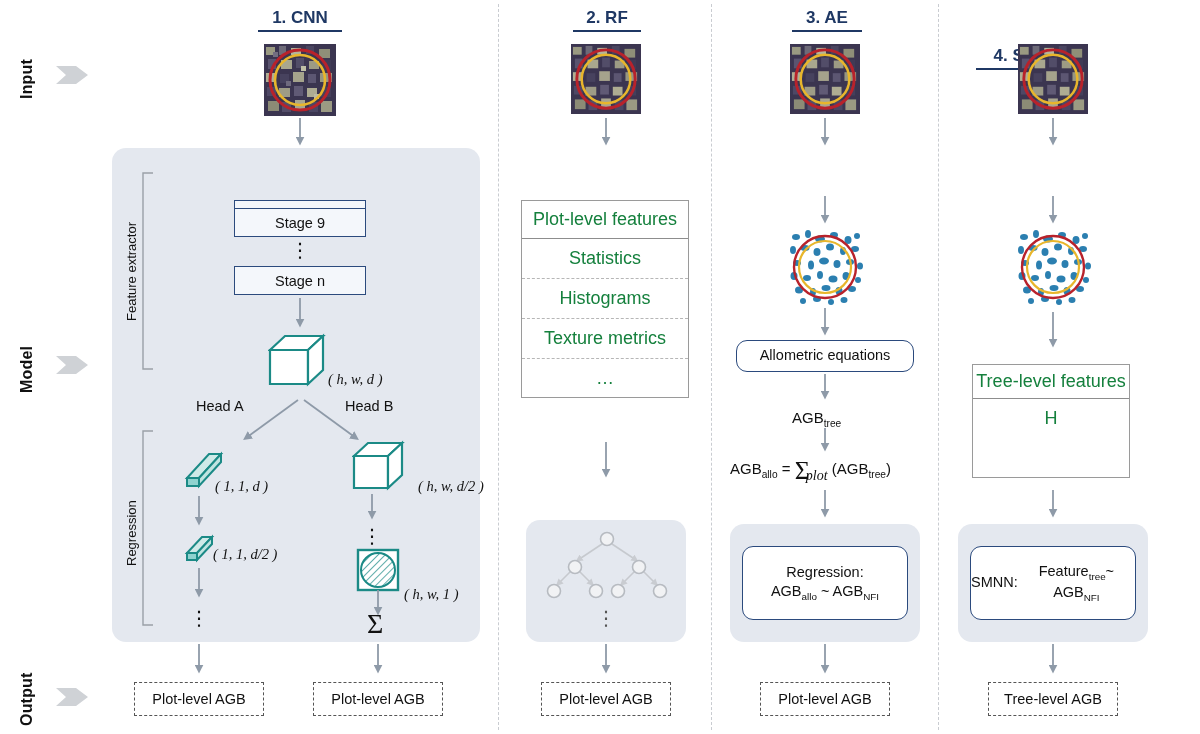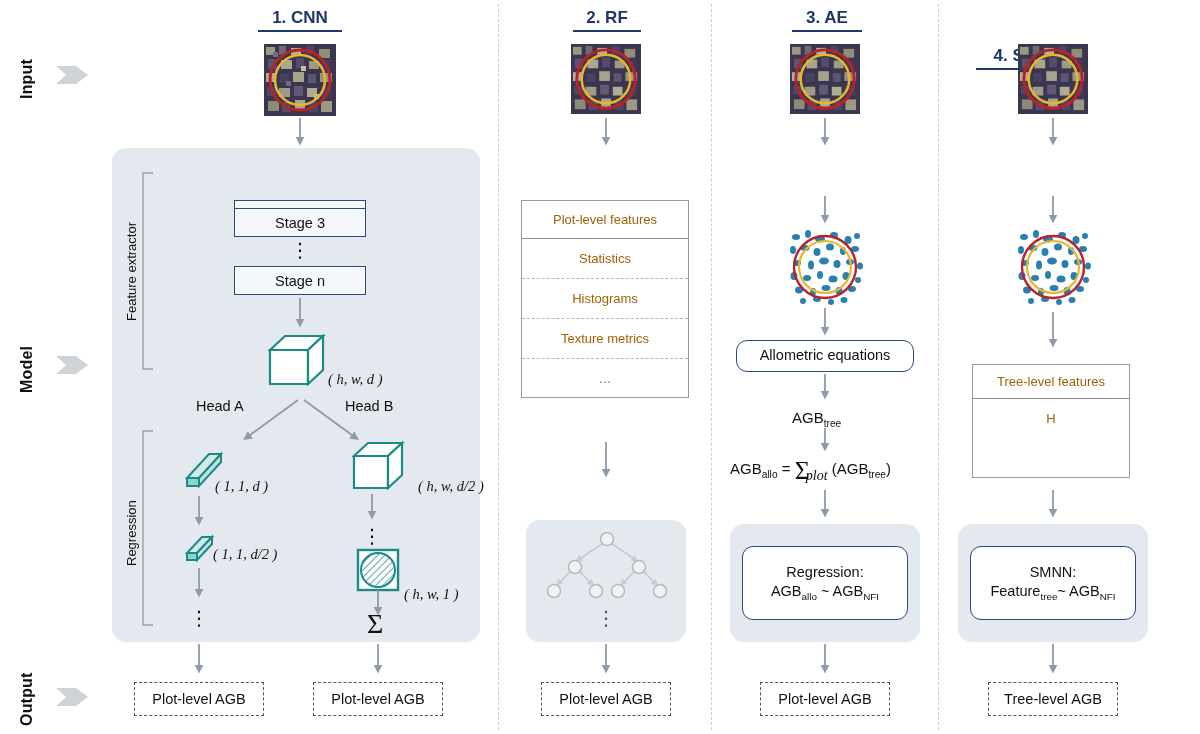--- a/index.html
+++ b/index.html
@@ -72,21 +72,21 @@
   }
 
   
   .feat-table {
     position: absolute;
     border: 1.1px solid #9a9a9a;
     background: #fff;
   }
   .feat-row {
     display: flex; align-items: center; justify-content: center;
-    font-size: 13px; color: #a16207;
+    font-size: 18px; color: #15803d;
     border-bottom: 1.1px dashed #b6b6b6;
   }
   .feat-row.head { border-bottom: 1.1px solid #8d8d8d; }
   .feat-row.last { border-bottom: none; }
 
   
   .out-box {
     position: absolute;
     border: 1.6px dashed #555;
     background: #fff;
@@ -201,21 +201,21 @@
   </svg>
 
   <div class="panel" style="left:112px; top:148px; width:368px; height:494px;"></div>
 
   <svg class="abs" style="left:140px; top:172px;" width="14" height="198">
     <path d="M13 1 L3 1 L3 197 L13 197" fill="none" stroke="#9aa0a8" stroke-width="1.4"></path>
   </svg>
   <div class="bracket-label" style="left:124px; top:192px; height:160px;">Feature extractor</div>
 
   <div class="stage-box" style="left:234px; top:172px; width:132px; height:29px;margin-top:28px;">Stage 1</div>
-  <div class="stage-box" style="left:234px; top:208px; width:132px; height:29px;">Stage 3</div>
+  <div class="stage-box" style="left:234px; top:208px; width:132px; height:29px;">Stage 9</div>
   <div class="vdots" style="left:284px; top:240px; width:32px;">⋮</div>
   <div class="stage-box" style="left:234px; top:266px; width:132px; height:29px;">Stage n</div>
 
   <svg class="arrow" style="left:292px; top:298px;" width="16" height="34">
     <line x1="8" y1="0" x2="8" y2="26" stroke="#8e9aa8" stroke-width="1.8" marker-end="url(#ah)"></line>
   </svg>
 
   <svg class="abs" style="left:268px; top:332px;" width="62" height="56" viewBox="0 0 62 56">
     <polygon points="2,18 40,18 40,52 2,52" fill="#fff" stroke="#1b8a86" stroke-width="2.2"></polygon>
     <polygon points="2,18 17,4 55,4 40,18" fill="#fff" stroke="#1b8a86" stroke-width="2.2"></polygon>
@@ -585,21 +585,21 @@
   <div class="feat-table" style="left:972px; top:364px; width:158px; height:114px;">
     <div class="feat-row head" style="height:34px;">Tree-level features</div>
     <div class="feat-row last" style="height:38px;">H</div>
   </div>
 
   <svg class="arrow" style="left:1045px; top:490px;" width="16" height="32">
     <line x1="8" y1="0" x2="8" y2="24" stroke="#8e9aa8" stroke-width="1.8" marker-end="url(#ah)"></line>
   </svg>
 
   <div class="panel" style="left:958px; top:524px; width:190px; height:118px;"></div>
-  <div class="round-box" style="left:970px; top:546px; width:166px; height:74px; flex-direction:column;">
+  <div class="round-box" style="left:970px; top:546px; width:166px; height:74px; flex-direction:row;justify-content:flex-end;">
     <span>SMNN:</span>
     <span>Feature<sub>tree</sub>~ AGB<sub>NFI</sub></span>
   </div>
 
   <svg class="arrow" style="left:1045px; top:644px;" width="16" height="34">
     <line x1="8" y1="0" x2="8" y2="26" stroke="#8e9aa8" stroke-width="1.8" marker-end="url(#ah)"></line>
   </svg>
   <div class="out-box" style="left:988px; top:682px; width:130px; height:34px;">Tree-level AGB</div>
 
 </div>

